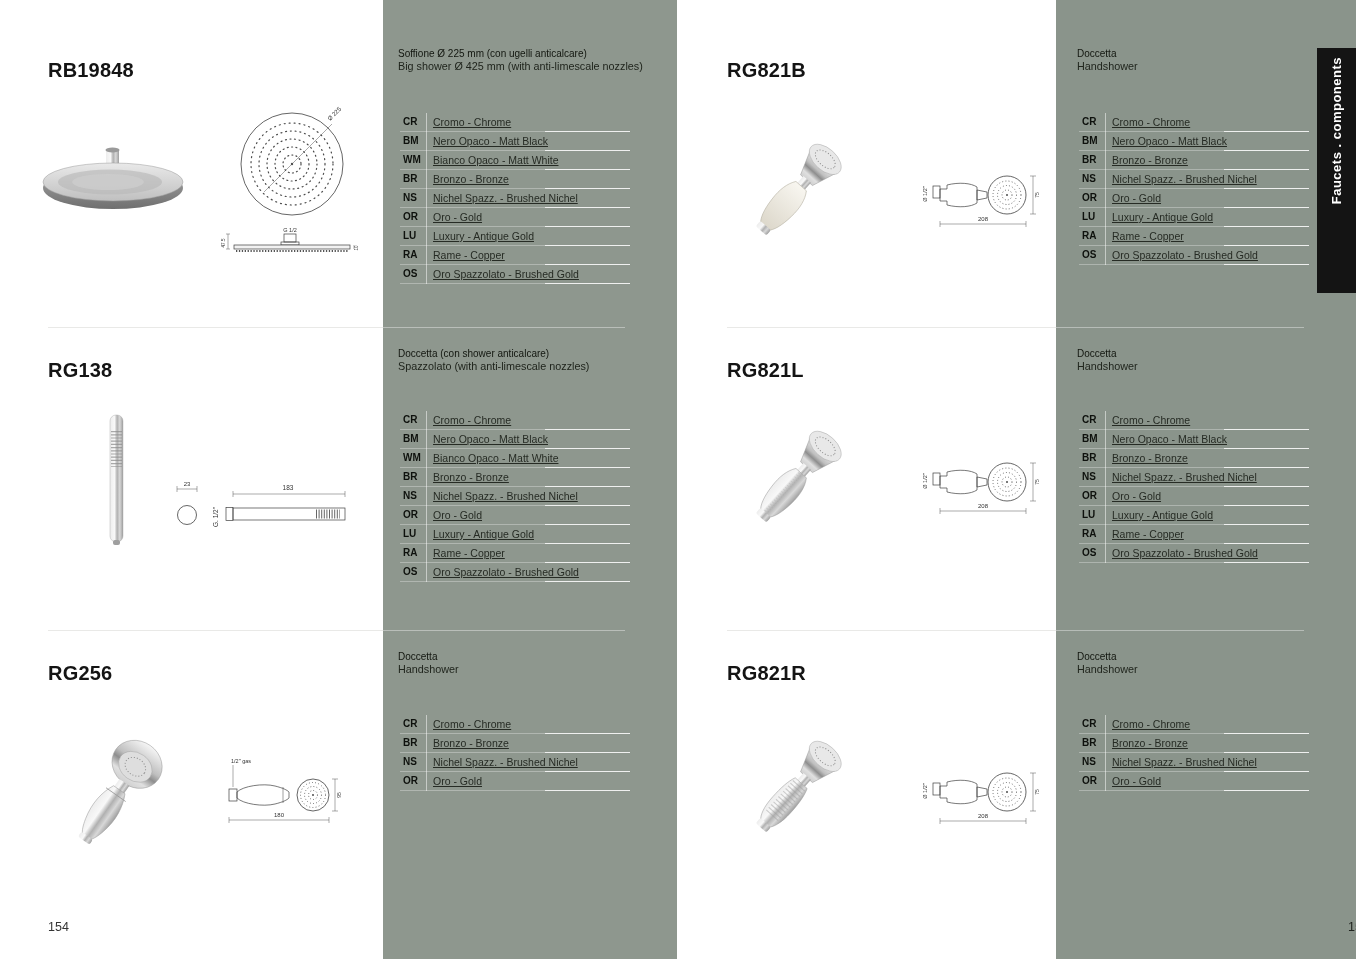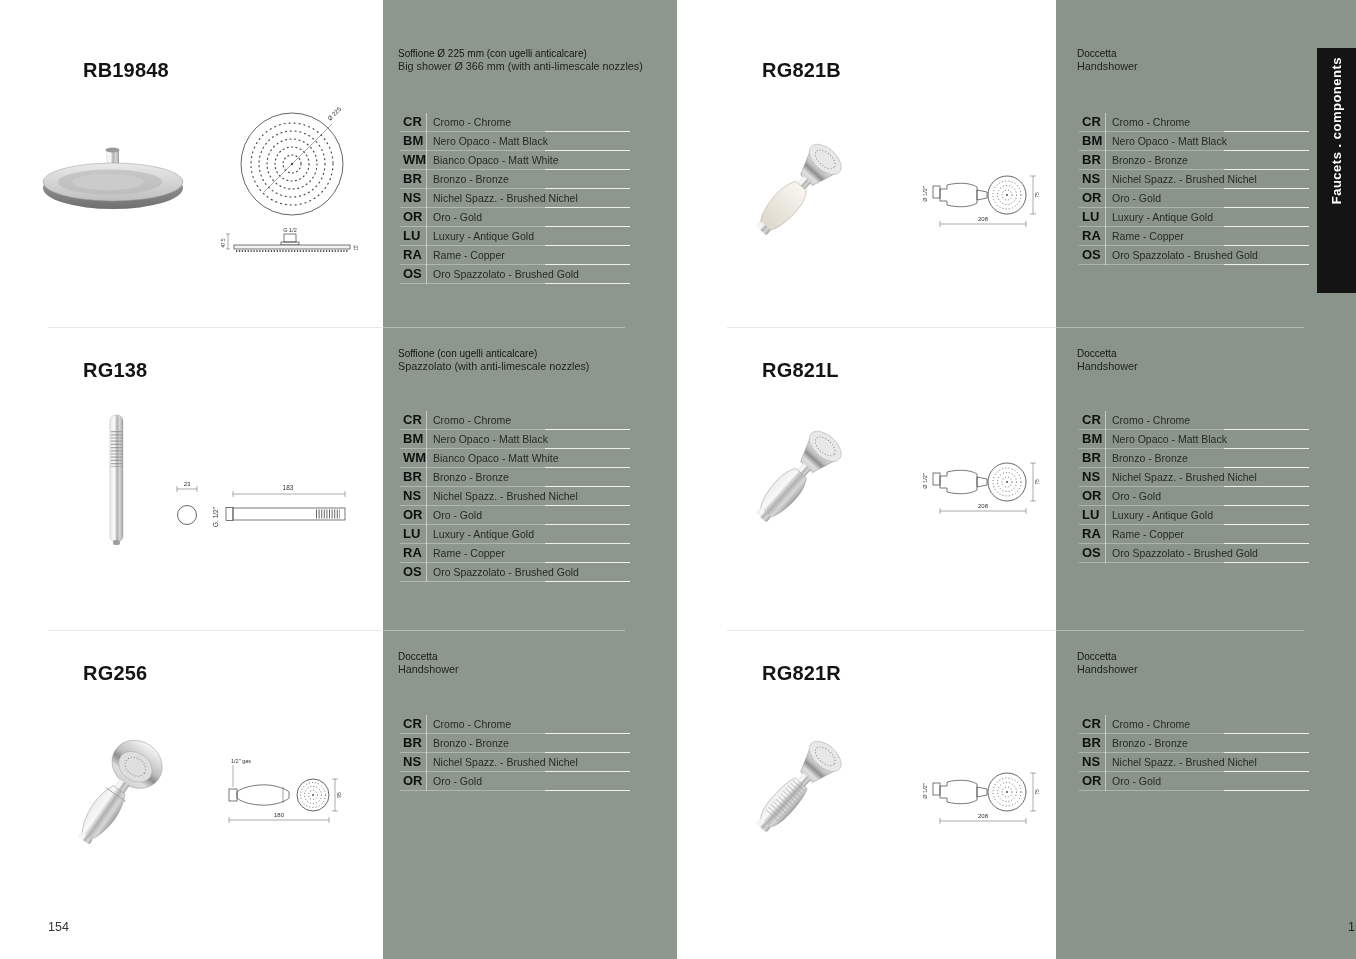--- a/index.html
+++ b/index.html
@@ -10,34 +10,34 @@
   .panel.right{left:1056px;width:300px;background:#8a948b;}
 
   .cell{position:absolute;}
   .c0{left:0;top:0;width:677px;height:327px;}
   .c1{left:0;top:327px;width:677px;height:303px;}
   .c2{left:0;top:630px;width:677px;height:329px;}
   .c3{left:679px;top:0;width:677px;height:327px;}
   .c4{left:679px;top:327px;width:677px;height:303px;}
   .c5{left:679px;top:630px;width:677px;height:329px;}
 
-  .code{position:absolute;left:48px;font-size:20px;font-weight:bold;letter-spacing:.2px;color:#141414;white-space:nowrap;margin-left:35px;}
+  .code{position:absolute;left:48px;font-size:20px;font-weight:bold;letter-spacing:.2px;color:#141414;white-space:nowrap;}
   .r1 .code{top:42px;} .r2 .code,.r3 .code{top:15px;}
 
   .desc{position:absolute;left:398px;width:250px;}
   .r1 .desc{top:47px;} .r2 .desc,.r3 .desc{top:20px;}
   .desc .it{font-weight:normal;font-size:10px;line-height:13px;color:#12160f;white-space:nowrap;}
   .desc .en{font-size:10.8px;line-height:13px;color:#20251d;white-space:nowrap;}
 
   .ftable{position:absolute;left:400px;width:230px;}
   .r1 .ftable{top:113px;} .r2 .ftable{top:84px;} .r3 .ftable{top:85px;}
   .frow{position:relative;height:18px;line-height:18px;border-bottom:1px solid rgba(255,255,255,.30);}
   .frow::after{content:"";position:absolute;right:0;bottom:-1px;width:85px;height:1px;background:rgba(255,255,255,.8);}
-  .fcode{position:absolute;left:3px;font-weight:bold;font-size:13px;color:#0e110d;}
-  .fdesc{position:absolute;left:33px;font-size:10.5px;color:#262b24;white-space:nowrap;}
+  .fcode{position:absolute;left:3px;font-weight:bold;font-size:10px;color:#0e110d;}
+  .fdesc{position:absolute;left:33px;font-size:10.5px;color:#262b24;white-space:nowrap;text-decoration:underline;}
   .vline{position:absolute;left:26px;top:0;bottom:0;width:1px;background:rgba(255,255,255,.5);}
 
   .hline{position:absolute;height:1px;}
   .hline.w{background:#e9e9e7;}
   .hline.g{background:rgba(255,255,255,.38);}
 
   .pagenum{position:absolute;top:920px;font-size:12.5px;color:#343434;}
   .pagenum.right{color:#20241f;}
 
   .side-tab{position:absolute;left:1317px;top:48px;width:39px;height:245px;background:#141414;
@@ -127,21 +127,21 @@
         <line x1="2" y1="132" x2="2" y2="147" stroke="#555" stroke-width="0.5"></line>
         <line x1="0" y1="132" x2="4" y2="132" stroke="#555" stroke-width="0.5"></line>
         <line x1="0" y1="147" x2="4" y2="147" stroke="#555" stroke-width="0.5"></line>
         <text x="-1" y="141" font-size="4.6" text-anchor="middle" transform="rotate(-90 -1 141)">47.5</text>
         <line x1="128" y1="143" x2="128" y2="147" stroke="#555" stroke-width="0.5"></line>
         <text x="132" y="146" font-size="4.6" text-anchor="middle" transform="rotate(-90 132 146)">10</text>
       </svg>
     </figure>
     <div class="desc">
       <div class="it">Soffione Ø 225 mm (con ugelli anticalcare)</div>
-      <div class="en">Big shower Ø 366 mm (with anti-limescale nozzles)</div>
+      <div class="en">Big shower Ø 425 mm (with anti-limescale nozzles)</div>
     </div>
     <div class="ftable">
       <div class="vline"></div>
 
         <div class="frow">
           <span class="fcode">CR</span>
           <span class="fdesc">Cromo - Chrome</span>
         </div>
 
         <div class="frow">
@@ -206,21 +206,21 @@
         <rect x="58" y="30.5" width="7" height="13" fill="none" stroke="#3f3f3f" stroke-width="0.7"></rect>
         <rect x="65" y="31" width="112" height="12" fill="none" stroke="#3f3f3f" stroke-width="0.7"></rect>
         <line x1="148" y1="37" x2="172" y2="37" stroke="#4c4c4c" stroke-width="9" stroke-dasharray="1 1.6" opacity="0.85"></line>
         <line x1="65" y1="17" x2="177" y2="17" stroke="#555" stroke-width="0.5"></line>
         <line x1="65" y1="14" x2="65" y2="20" stroke="#555" stroke-width="0.5"></line>
         <line x1="177" y1="14" x2="177" y2="20" stroke="#555" stroke-width="0.5"></line>
         <text x="120" y="13" font-size="6.5" text-anchor="middle">183</text>
       </svg>
     </figure>
     <div class="desc">
-      <div class="it">Soffione (con ugelli anticalcare)</div>
+      <div class="it">Doccetta (con shower anticalcare)</div>
       <div class="en">Spazzolato (with anti-limescale nozzles)</div>
     </div>
     <div class="ftable">
       <div class="vline"></div>
 
         <div class="frow">
           <span class="fcode">CR</span>
           <span class="fdesc">Cromo - Chrome</span>
         </div>
 

